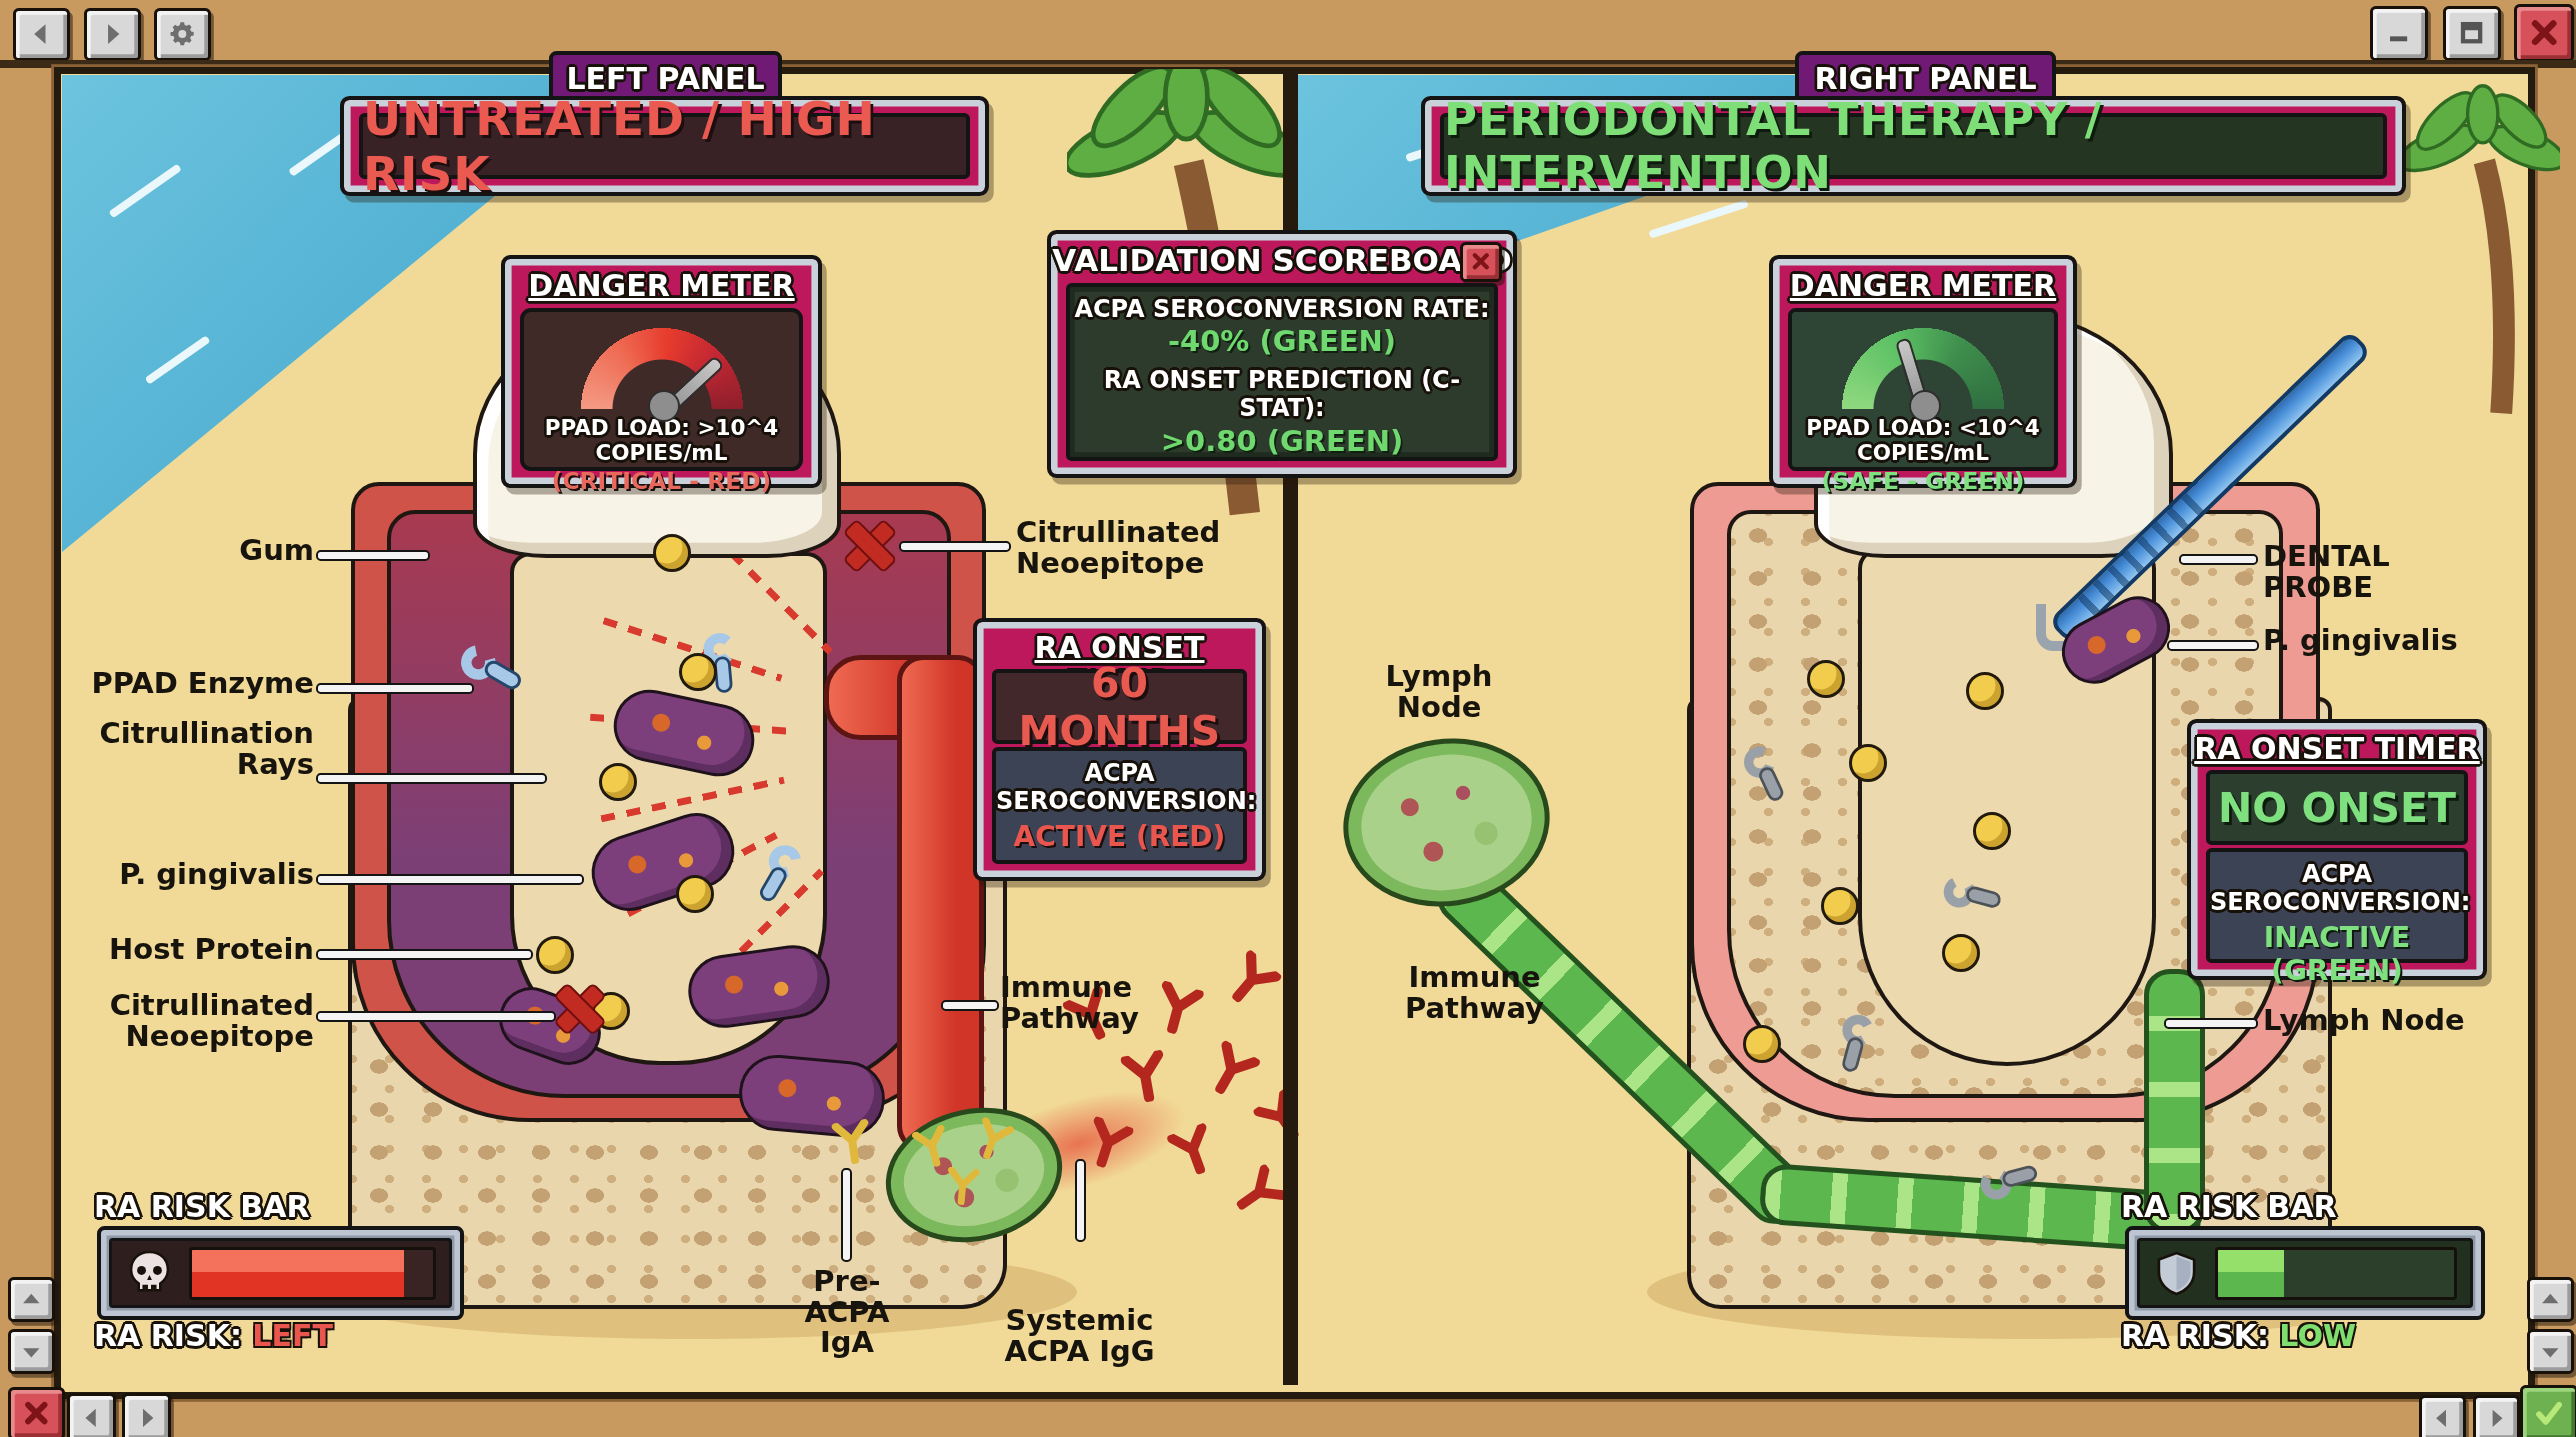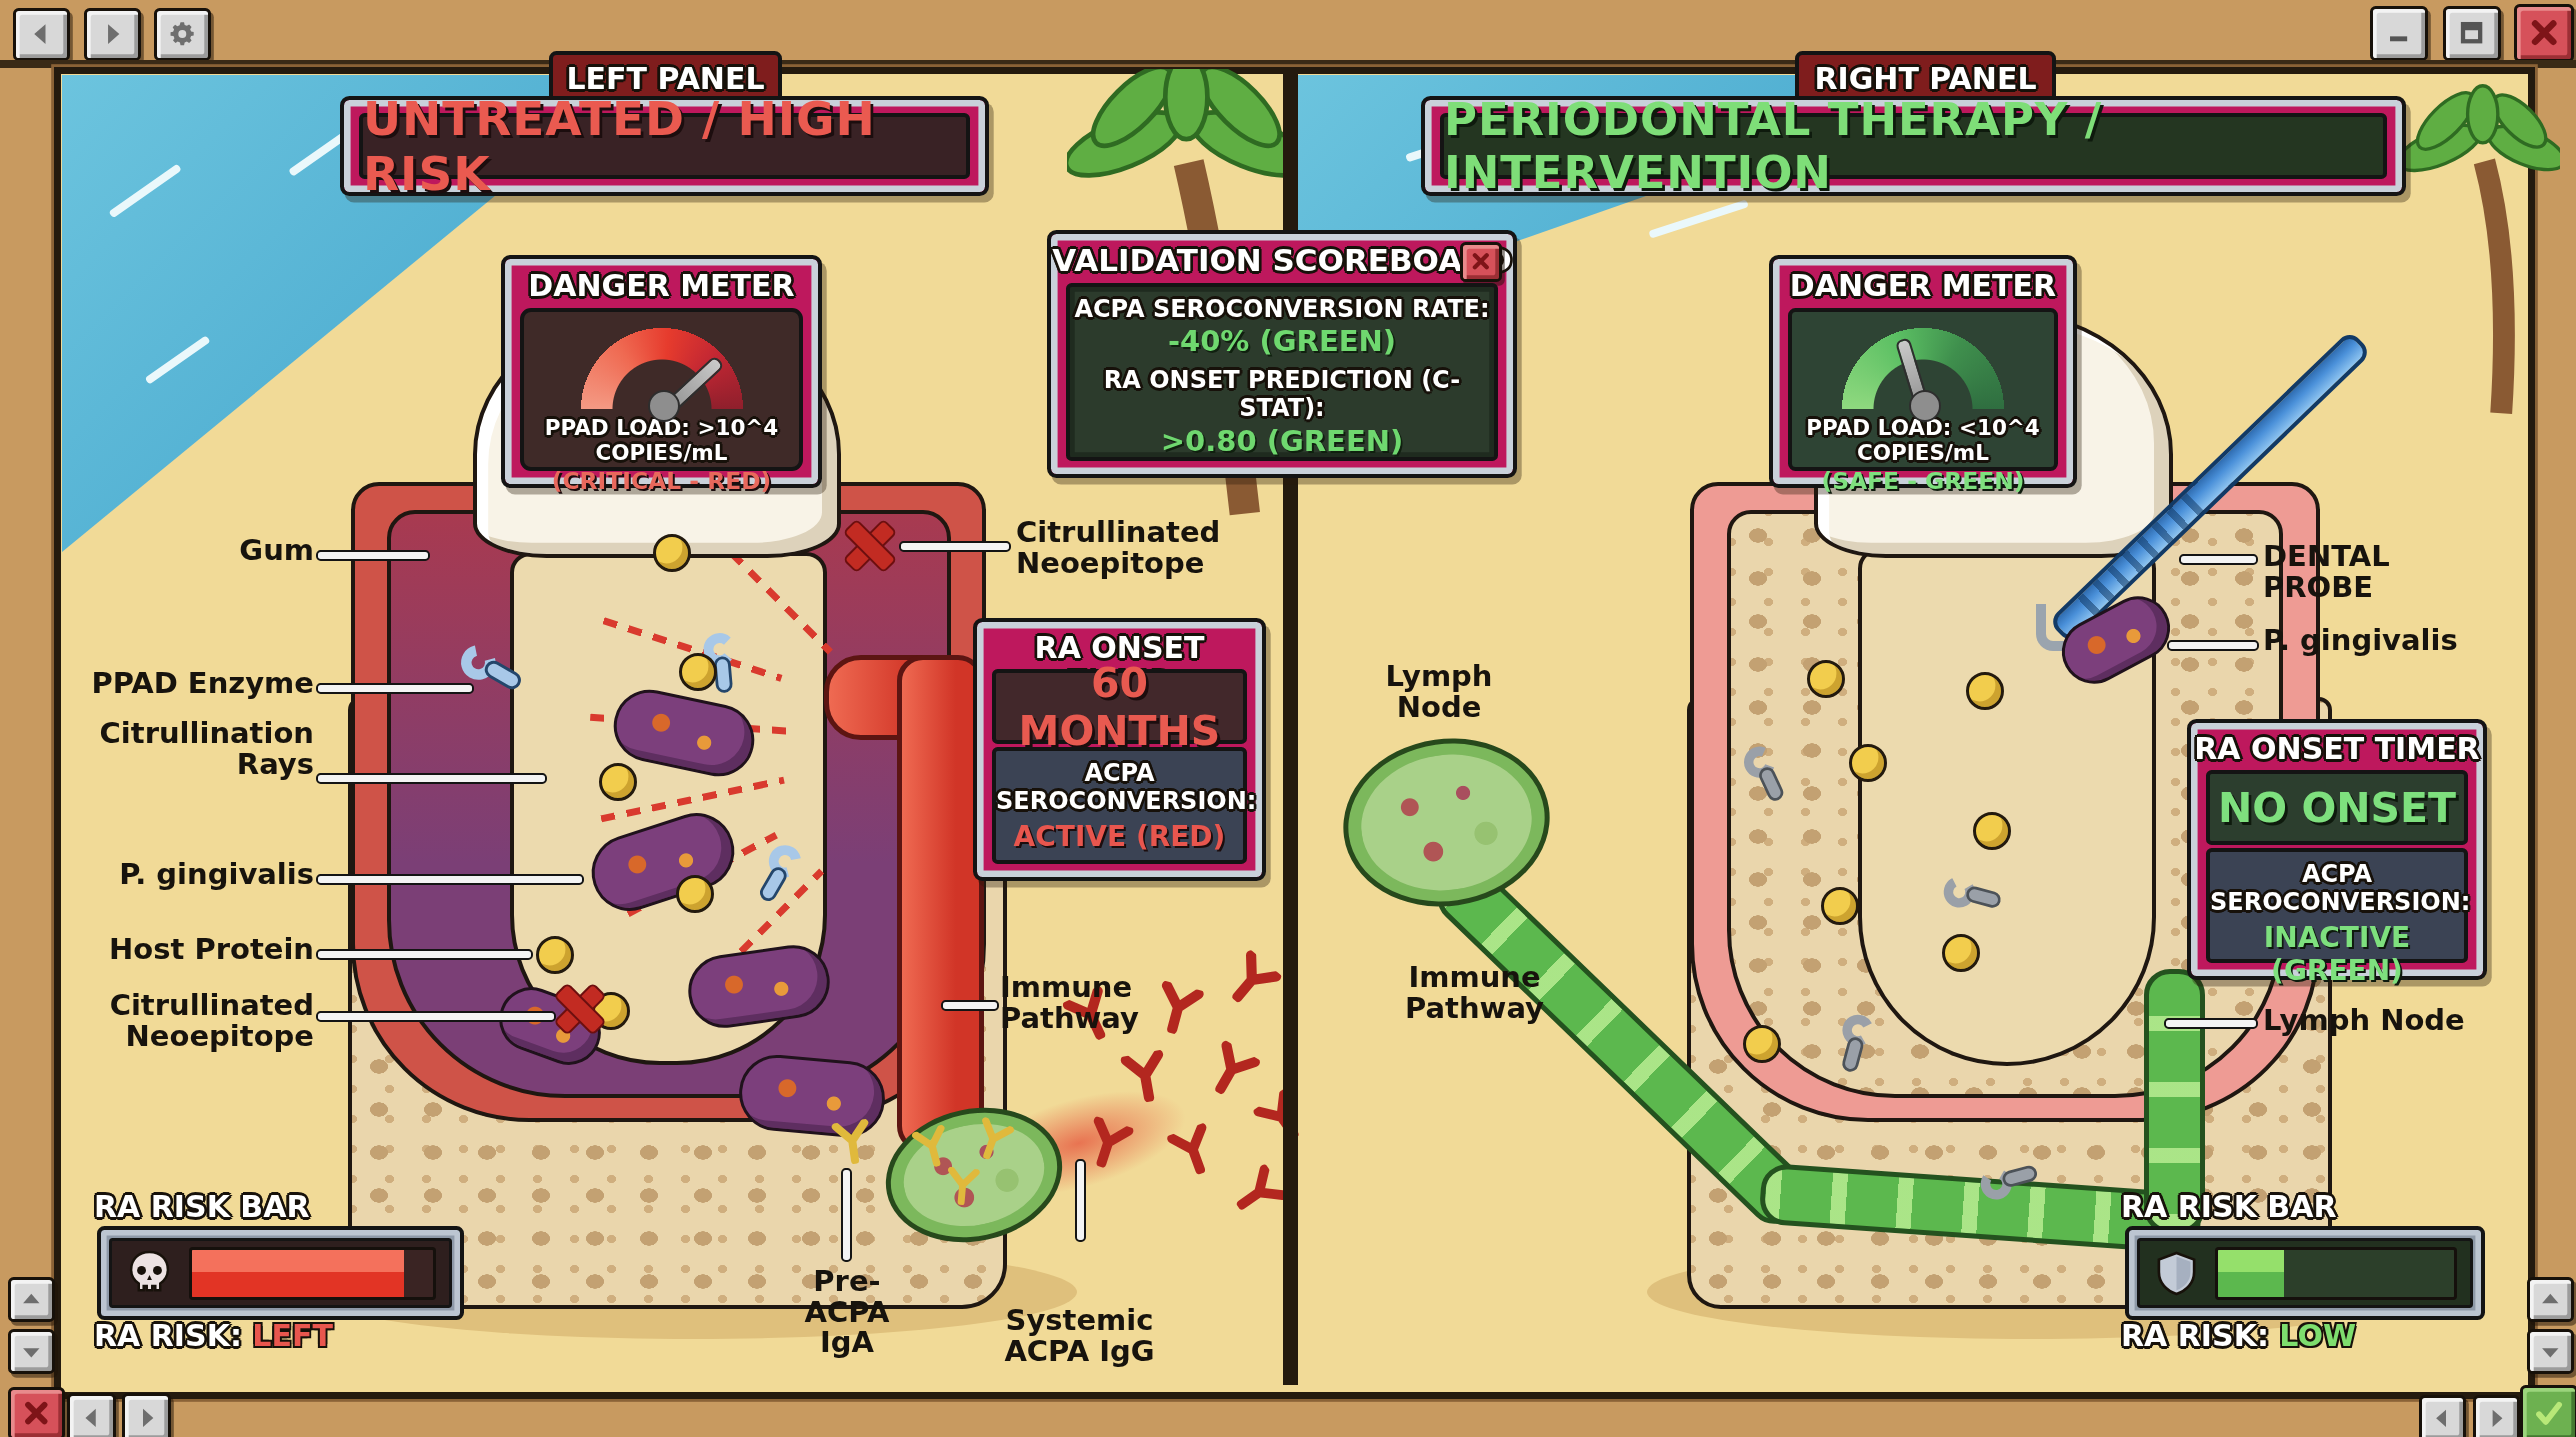--- a/index.html
+++ b/index.html
@@ -18,27 +18,27 @@
   .divider{position:absolute;left:1283px;top:67px;width:15px;height:1318px;background:#241a0e;z-index:40;}
   
   .ocean{position:absolute;background:linear-gradient(135deg,#6cc4de 0%,#53b1d3 55%,#3e9cc4 100%);
          clip-path:polygon(0 0,100% 0,0 100%);}
   .wave{position:absolute;height:7.5px;background:#eaf8fb;border-radius:3.7px;}
   .sandshadow{position:absolute;background:#dfc07c;border-radius:50%;}
   
   .ow{color:#fff;text-shadow:2.8px 0 0 #17110a,-2.8px 0 0 #17110a,0 2.8px 0 #17110a,0 -2.8px 0 #17110a,
       1.9px 1.9px 0 #17110a,-1.9px 1.9px 0 #17110a,1.9px -1.9px 0 #17110a,-1.9px -1.9px 0 #17110a;}
   
-  .tab{position:absolute;background:#7f1d1d;border:4.7px solid #141414;border-radius:7.5px 7.5px 0 0;
+  .tab{position:absolute;background:#701a75;border:4.7px solid #141414;border-radius:7.5px 7.5px 0 0;
        display:flex;align-items:center;justify-content:center;font-size:30px;z-index:60;}
   .framebox{position:absolute;background:#be185d;border:4.7px solid #141414;border-radius:9.4px;
             box-shadow:inset 0 0 0 6.6px #c9d1da, 4.7px 6.6px 0 rgba(40,25,10,.35);z-index:60;}
   .signscreen{position:absolute;left:15px;top:13px;right:15px;bottom:13px;border:4.7px solid #141414;
               border-radius:5.6px;display:flex;align-items:center;justify-content:center;letter-spacing:0.9px;}
-  .meter-title,.timer-title{position:absolute;left:0;width:100%;text-align:center;font-size:30px;}
+  .meter-title,.timer-title{position:absolute;left:0;width:100%;text-align:center;font-size:30px;text-decoration:underline;}
   .meter-screen{position:absolute;left:15px;right:15px;bottom:13px;border:4.7px solid #141414;border-radius:7.5px;
                 text-align:center;}
   .gauge{position:relative;width:168px;height:86px;margin:11.2px auto 0;}
   .gauge-arc{position:absolute;inset:0;border-radius:168px 168px 0 0;}
   .gauge-needle{position:absolute;left:50%;bottom:-3.7px;width:11.2px;height:73px;margin-left:-5.6px;
                 background:linear-gradient(#c9c9c9,#8e8e8e);border:2.8px solid #2e2e2e;border-radius:6.6px;
                 transform-origin:50% 100%;}
   .gauge-hub{position:absolute;left:50%;bottom:-13px;width:28px;height:28px;margin-left:-14px;border-radius:50%;
              background:#8e8e8e;border:2.8px solid #2e2e2e;}
   .mtext1{font-size:21.5px;margin-top:5.6px;}

